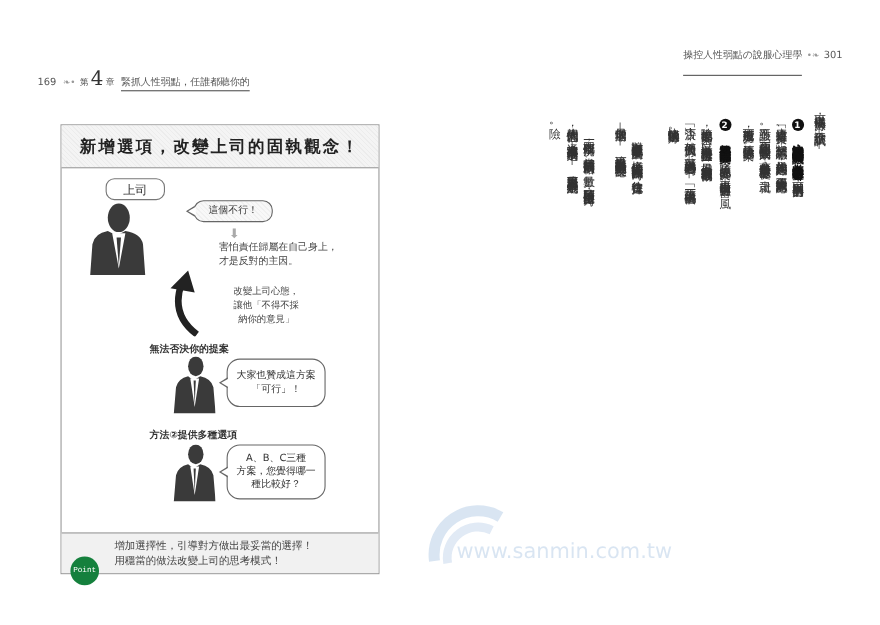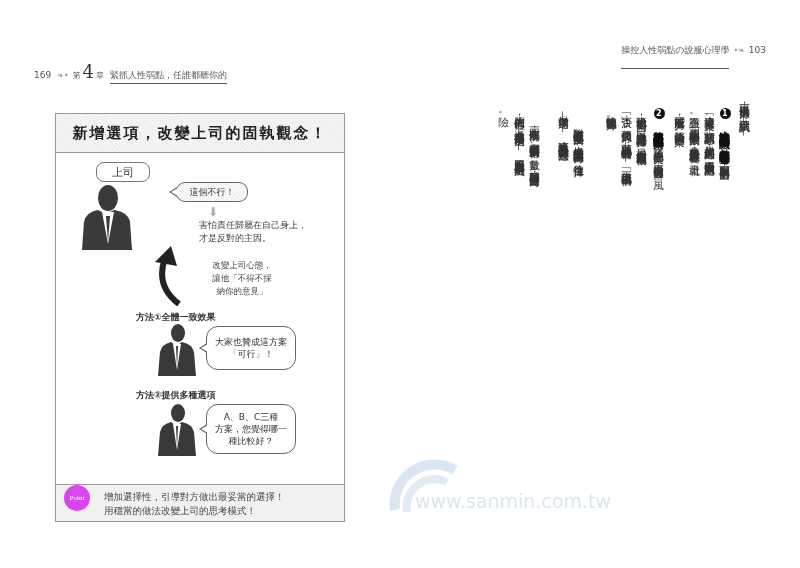--- a/index.html
+++ b/index.html
@@ -34,21 +34,21 @@
     .bubble-small { left: 120px; top: 68px; width: 70px; height: 18px; border-radius: 9px; background: repeating-linear-gradient(45deg,#f0f0f0 0 1px,#f8f8f8 1px 3px); }
     .down-arrow { position: absolute; left: 152px; top: 91px; font-size: 12px; color: #aaa; }
     .reason { position: absolute; left: 103px; top: 105px; width: 110px; font-size: 9px; line-height: 1.45; color: #444; margin-left: 40px; }
     .change-text { position: absolute; left: 146px; top: 145px; width: 80px; font-size: 8.5px; line-height: 1.5; color: #444; text-align: center; }
     .method { position: absolute; font-size: 9px; font-weight: bold; color: #333; }
     .method1 { left: 80px; top: 197px; }
     .method2 { left: 80px; top: 275px; }
     .bubble-b1 { left: 150px; top: 212px; width: 88px; height: 42px; border-radius: 12px; }
     .bubble-b2 { left: 150px; top: 290px; width: 88px; height: 48px; border-radius: 12px; }
     .point-bar { position: absolute; left: 0; right: 0; bottom: 0; height: 36px; border-top: 1px solid #999; background: #f1f1f1; }
-    .point-badge { position: absolute; left: 8px; top: 0; width: 26px; height: 26px; border-radius: 50%; background: #d946ef; color: #fff; font-size: 7px; font-family: Liberation Serif, serif; display: flex; align-items: center; justify-content: center; }
+    .point-badge { position: absolute; left: 8px; top: 21px; width: 26px; height: 26px; border-radius: 50%; background: #15803d; color: #fff; font-size: 7px; font-family: Liberation Mono, monospace; display: flex; align-items: center; justify-content: center; }
     .point-text { position: absolute; left: 48px; top: 5px; font-size: 9.5px; line-height: 1.45; color: #444; }
 
     
     .vcol { position: absolute; writing-mode: vertical-rl; font-family: "DejaVu Serif", serif; font-size: 10.6px; line-height: 14px; color: #333; letter-spacing: 0.5px; white-space: nowrap; }
     .vcol .b { font-family: "DejaVu Sans", sans-serif; font-weight: bold; color: #111; }
     .num-badge { display: inline-block; width: 11px; height: 11px; border-radius: 50%; background: #111; color: #fff; font-size: 8px; font-family: "DejaVu Sans", sans-serif; font-weight: bold; text-align: center; line-height: 11px; margin-bottom: 4px; writing-mode: horizontal-tb; }
 
     
     .watermark { position: absolute; left: 385px; top: 440px; width: 220px; height: 85px; pointer-events: none; }
     .wm-arcs { position: absolute; left: 0; top: 0; width: 80px; height: 80px; }
@@ -87,21 +87,21 @@
     <svg class="silhouette" style="left:95px;top:128px" width="40" height="64" viewBox="0 0 40 64">
       <path d="M28 62 Q4 44 14 16" stroke="#222" stroke-width="6" fill="none"></path>
       <path d="M4 20 L20 4 L26 24 Z" fill="#222"></path>
     </svg>
     <div class="change-text">
       <div>改變上司心態，</div>
       <div>讓他「不得不採</div>
       <div>納你的意見」</div>
     </div>
 
-    <div class="method method1">方法①全體一致效果</div>
+    <div class="method method1">無法否決你的提案</div>
     <svg class="silhouette" style="left:100px;top:210px" width="40" height="52" viewBox="0 0 40 52">
       <ellipse cx="22" cy="9" rx="7" ry="9" fill="#3a3a3a"></ellipse>
       <path d="M2 52 L4 28 Q6 20 15 18 L20 22 L26 18 Q36 20 38 28 L40 52 Z" fill="#3a3a3a"></path>
       <path d="M17 20 L21 46 L25 20 Z" fill="#fff"></path>
       <path d="M20 22 L21 44 L22 22 Z" fill="#3a3a3a"></path>
     </svg>
     <div class="bubble bubble-b1">
       <div>
         <div>大家也贊成這方案</div>
         <div>「可行」！</div>
@@ -130,21 +130,21 @@
         <div>用穩當的做法改變上司的思考模式！</div>
       </div>
     </div>
   </div>
 </div>
 
 <div class="page page-right">
   <div class="header-right">
     <span class="title">操控人性弱點の說服心理學</span>
     <span class="orn">•❧</span>
-    <span class="pnum">103</span>
+    <span class="pnum">301</span>
   </div>
 
   <div class="vcol" style="left:338px;top:96px">以下提供兩種方法，請你不妨試試——</div>
 
   <div class="vcol" style="left:318px;top:108px">
     <span class="num-badge">1</span><span class="b">設法讓同事都贊成自己的提議，並在會議中替自己發聲：</span><span>可以利用同事們的力量，</span>
   </div>
   <div class="vcol" style="left:303px;top:108px">表達「這提案可行、想嘗試」的意願。如果你的想法夠好，要獲得大家的認同應</div>
   <div class="vcol" style="left:288px;top:108px">該不難。如此運用「全體一致性」的效果，藉多數優勢使少數心生服從，上司就</div>
   <div class="vcol" style="left:273px;top:108px">可能在這股壓力下，無法否決你的提案。</div>

